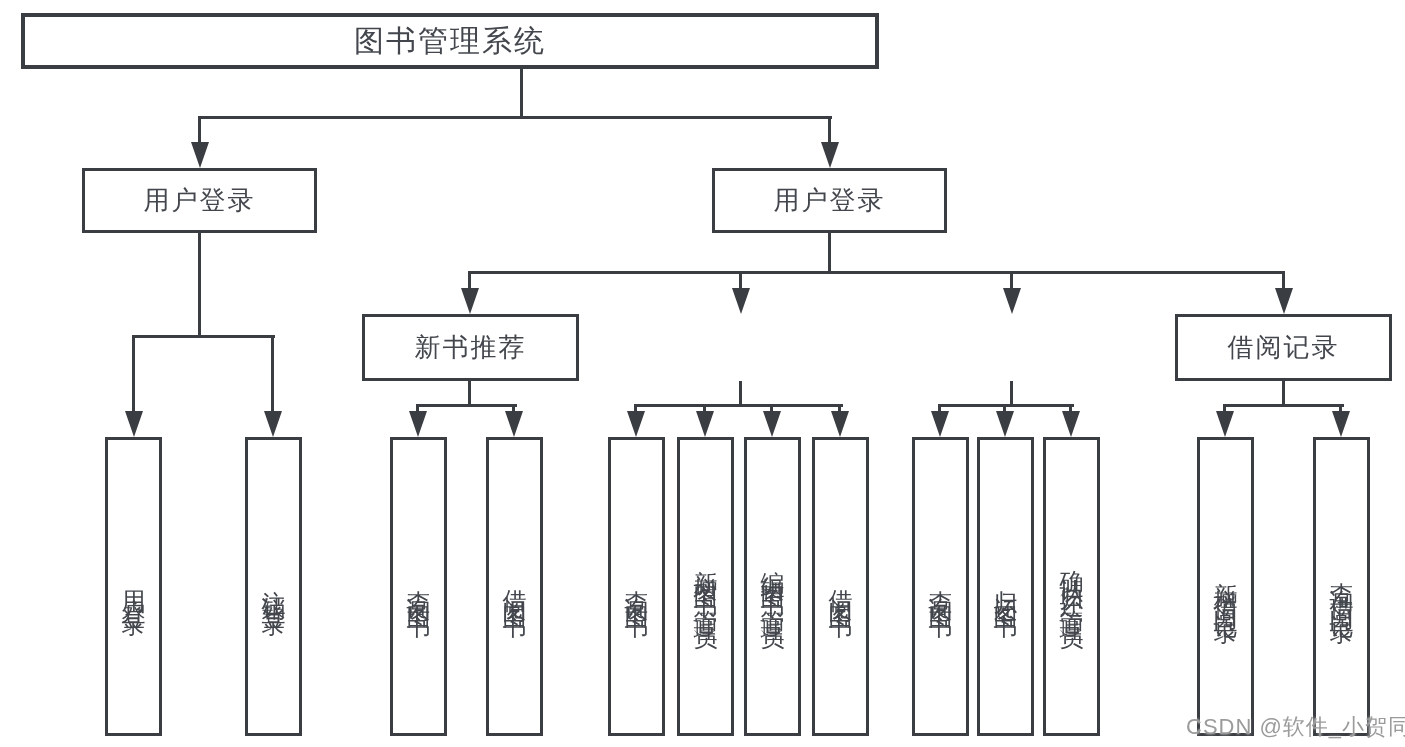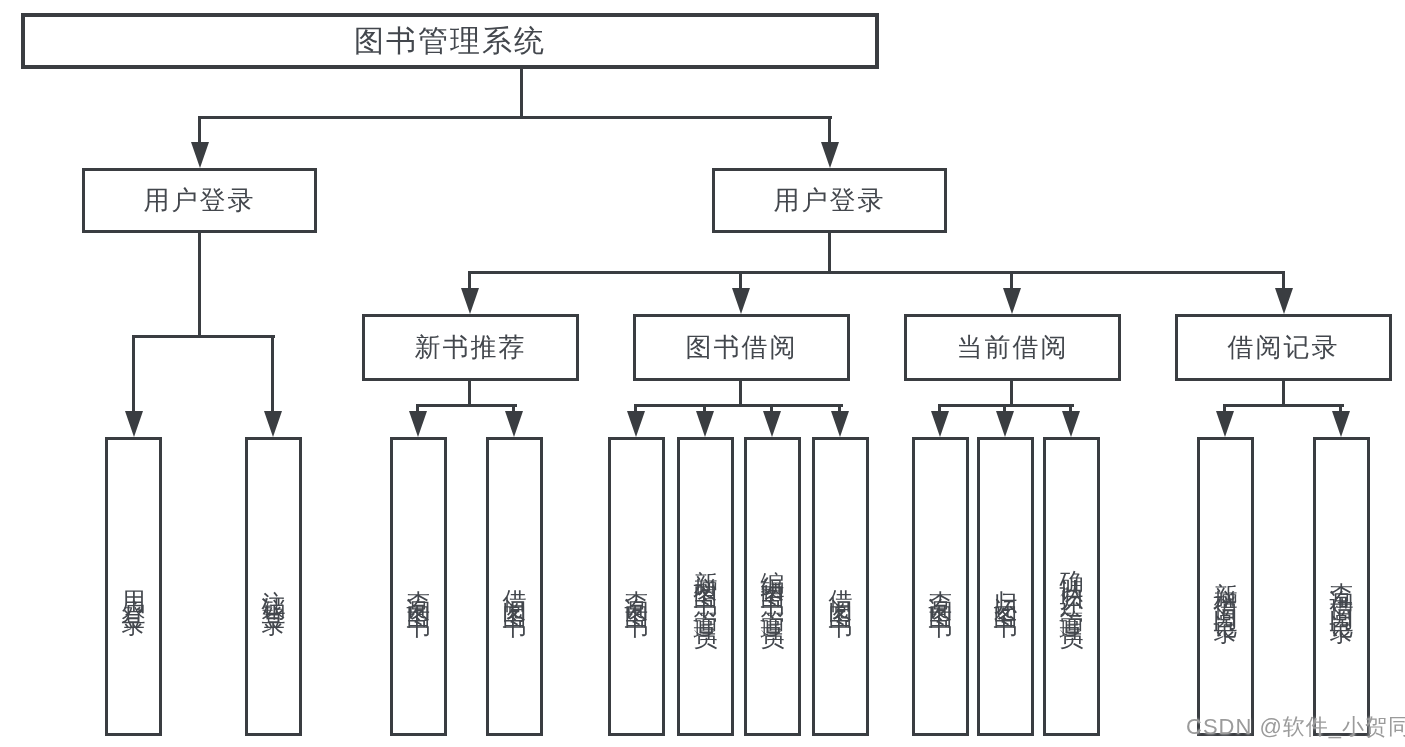--- a/index.html
+++ b/index.html
@@ -124,26 +124,20 @@
   <div class="box l2-box" style="left:82px;top:168px;width:235px;height:65px;">
     <span>用户登录</span>
   </div>
   <div class="box l2-box" style="left:712px;top:168px;width:235px;height:65px;">
     <span>用户登录</span>
   </div>
 
   <div class="box l3-box" style="left:362px;top:314px;width:217px;height:67px;">
     <span>新书推荐</span>
   </div>
-  <div class="box l3-box" style="left:633px;top:314px;width:217px;height:67px;">
-    <span>图书借阅</span>
-  </div>
-  <div class="box l3-box" style="left:904px;top:314px;width:217px;height:67px;">
-    <span>当前借阅</span>
-  </div>
   <div class="box l3-box" style="left:1175px;top:314px;width:217px;height:67px;">
     <span>借阅记录</span>
   </div>
 
   <div class="box vbox" style="left:105px;top:437px;width:57px;height:299px;">
     <span>用户登录</span>
   </div>
   <div class="box vbox" style="left:245px;top:437px;width:57px;height:299px;">
     <span>注销登录</span>
   </div>

